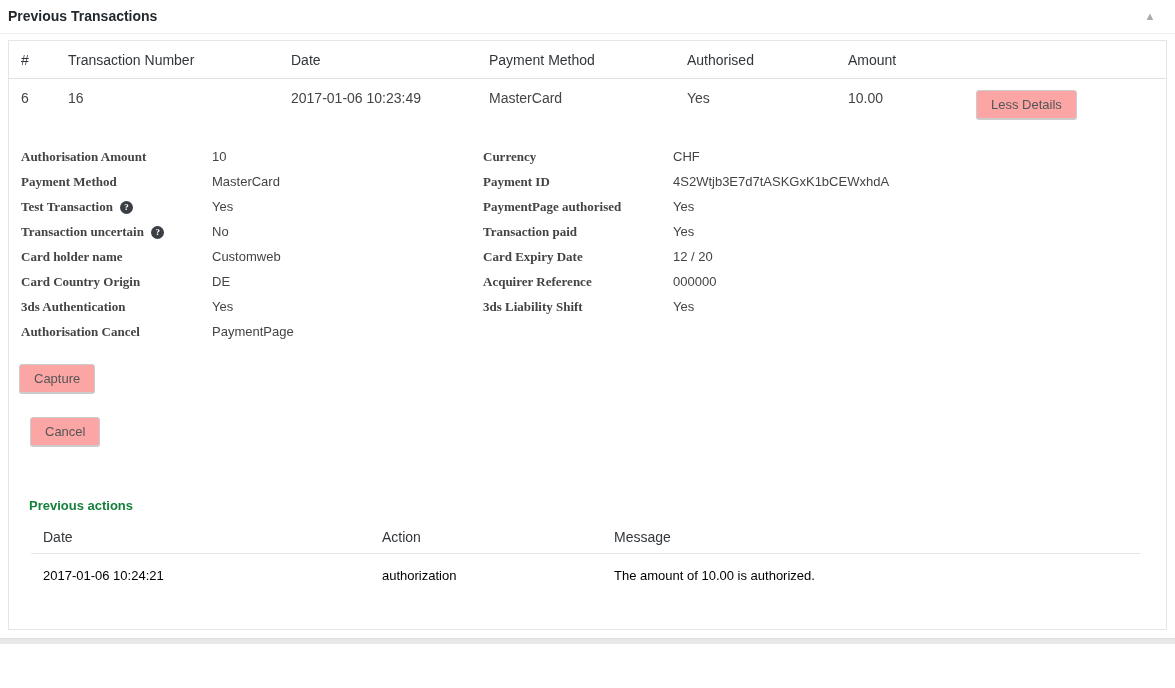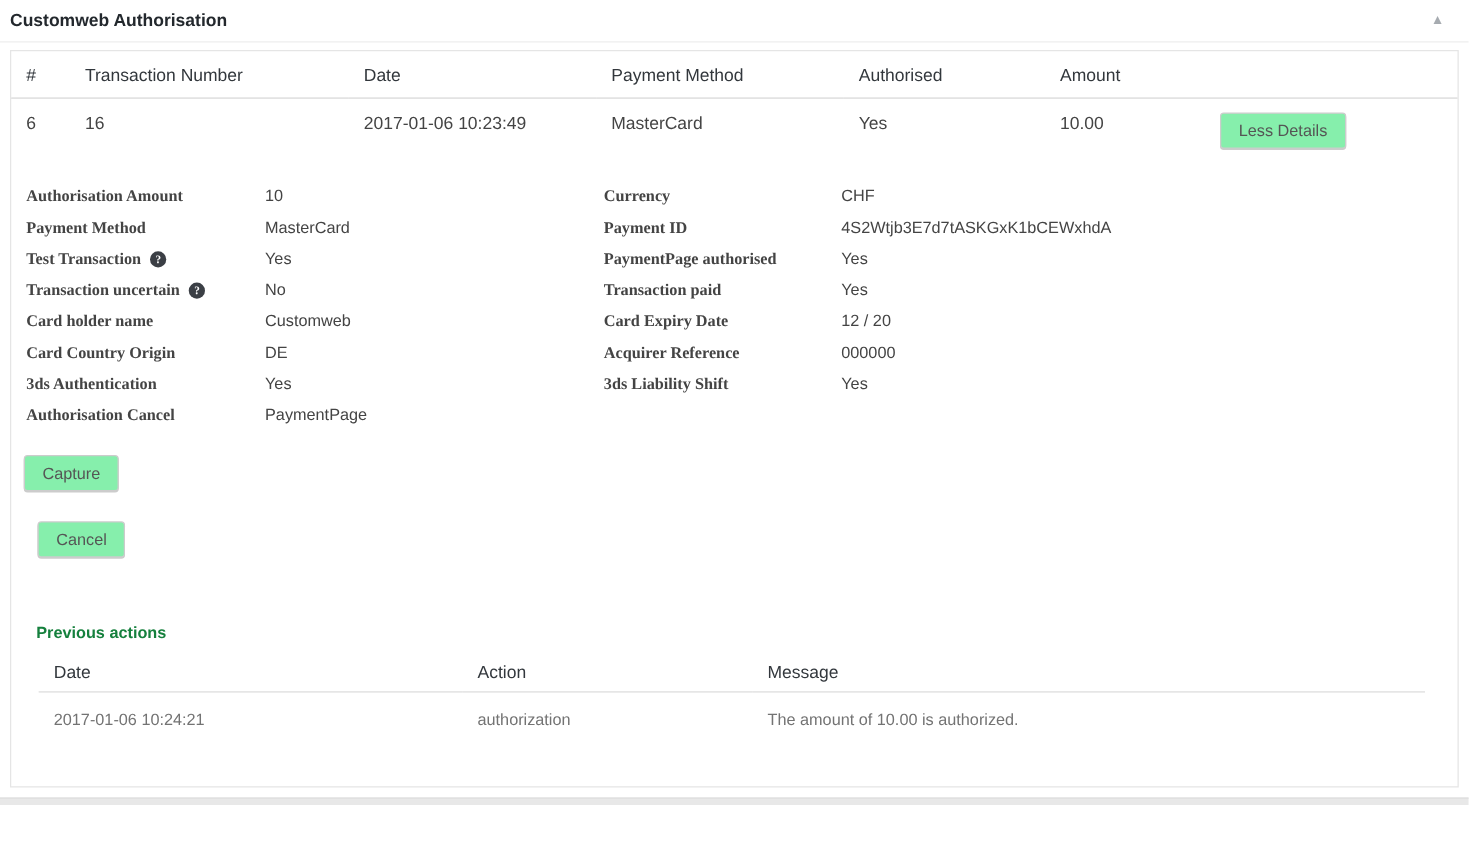--- a/index.html
+++ b/index.html
@@ -74,21 +74,21 @@
   .col-date { width: 198px; }
   .col-method { width: 198px; }
   .col-auth { width: 161px; }
   .col-amount { width: 128px; }
   .col-btn { width: auto; }
   td.cell-btn { padding-top: 6px; }
 
   
   .wp-button {
     display: inline-block;
-    background: #86efac;
+    background: #fca5a5;
     border: 1px solid #cccccc;
     border-radius: 3px;
     color: #555;
     font-family: inherit;
     font-size: 13px;
     line-height: 17px;
     padding: 5px 14px;
     cursor: pointer;
     box-shadow: 0 1px 0 #cccccc;
     white-space: nowrap;
@@ -151,21 +151,21 @@
     text-align: left;
     font-weight: normal;
     font-size: 14px;
     color: #32373c;
     padding: 8px 12px;
     border-bottom: 1px solid #e5e5e5;
     white-space: nowrap;
   }
   table.prev-table td {
     font-size: 13px;
-    color: #737373;
+    color: #000000;
     padding: 14px 12px 8px 12px;
     vertical-align: top;
   }
   .pcol-date { width: 339px; }
   .pcol-action { width: 232px; }
   .pcol-msg { width: auto; }
 
   
   .bottom-gap { height: 8px; background: #fff; }
   .bottom-strip {
@@ -173,21 +173,21 @@
     background: #e8e8e8;
     border-top: 1px solid #dddddd;
   }
 </style>
 </head>
 <body>
 
 <div class="postbox">
 
   <div class="postbox-header">
-    <span class="postbox-title">Customweb Authorisation</span>
+    <span class="postbox-title">Previous Transactions</span>
     <button class="toggle-btn"><span>▲</span></button>
   </div>
 
   <div class="postbox-inside">
     <div class="main-box">
 
       <table class="txn-table">
         <colgroup>
           <col class="col-idx">
             <col class="col-num">

